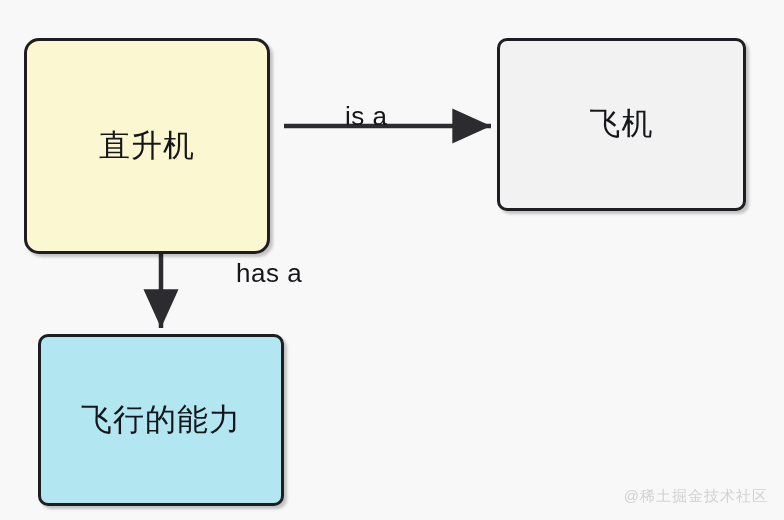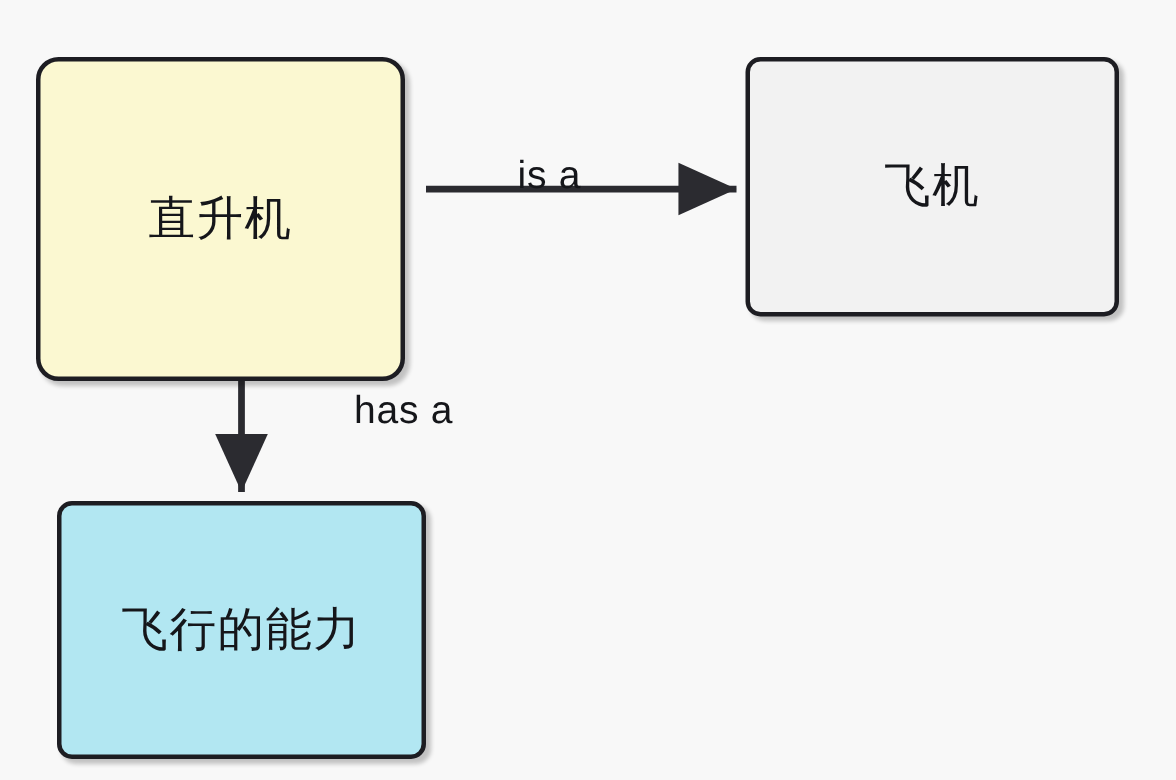--- a/index.html
+++ b/index.html
@@ -125,14 +125,15 @@
   </div>
 
   <div class="node" id="node-airplane">
     <span class="node-label">飞机</span>
   </div>
 
   <div class="edge-label" id="edge-label-is-a">is a</div>
 
   <div class="edge-label" id="edge-label-has-a">has a</div>
 
+  <div id="watermark">@稀土掘金技术社区</div>
 
 </div>
 
 </body></html>

